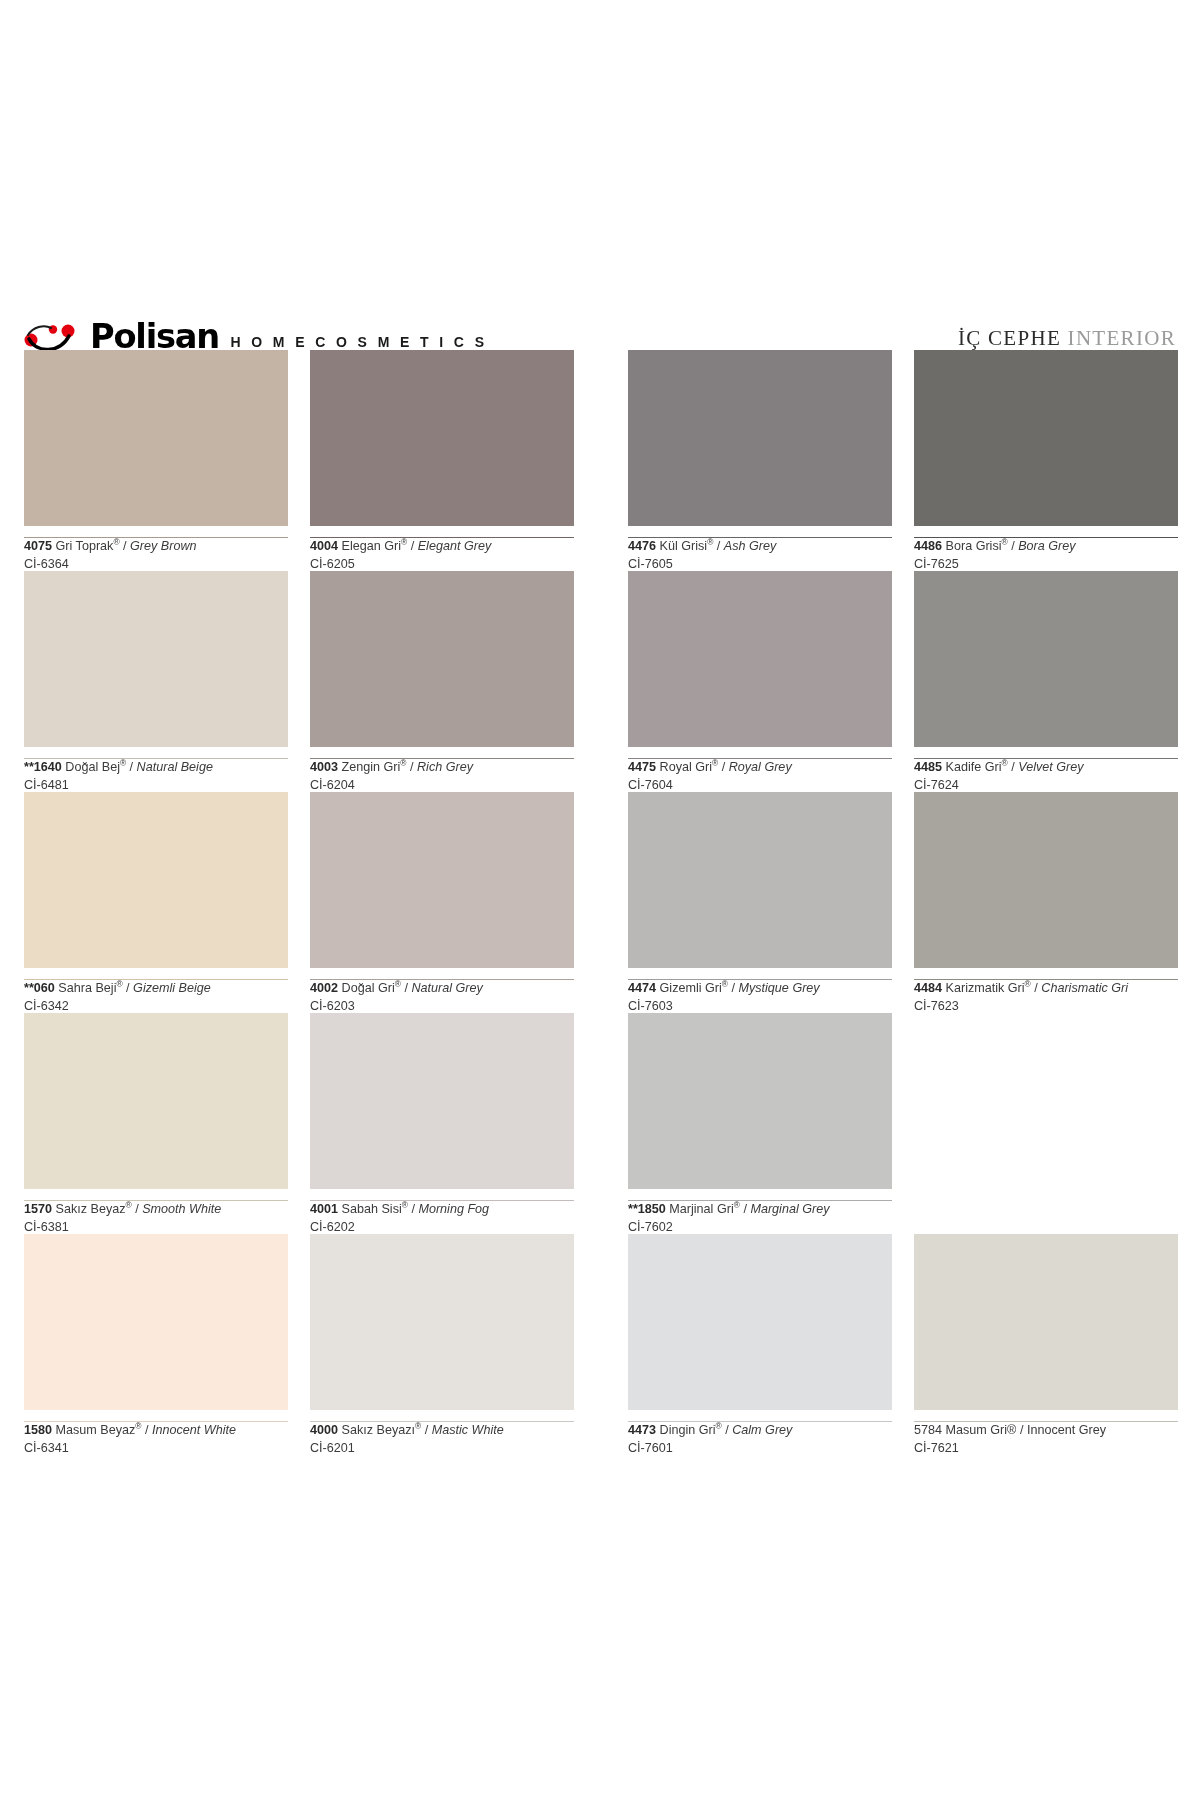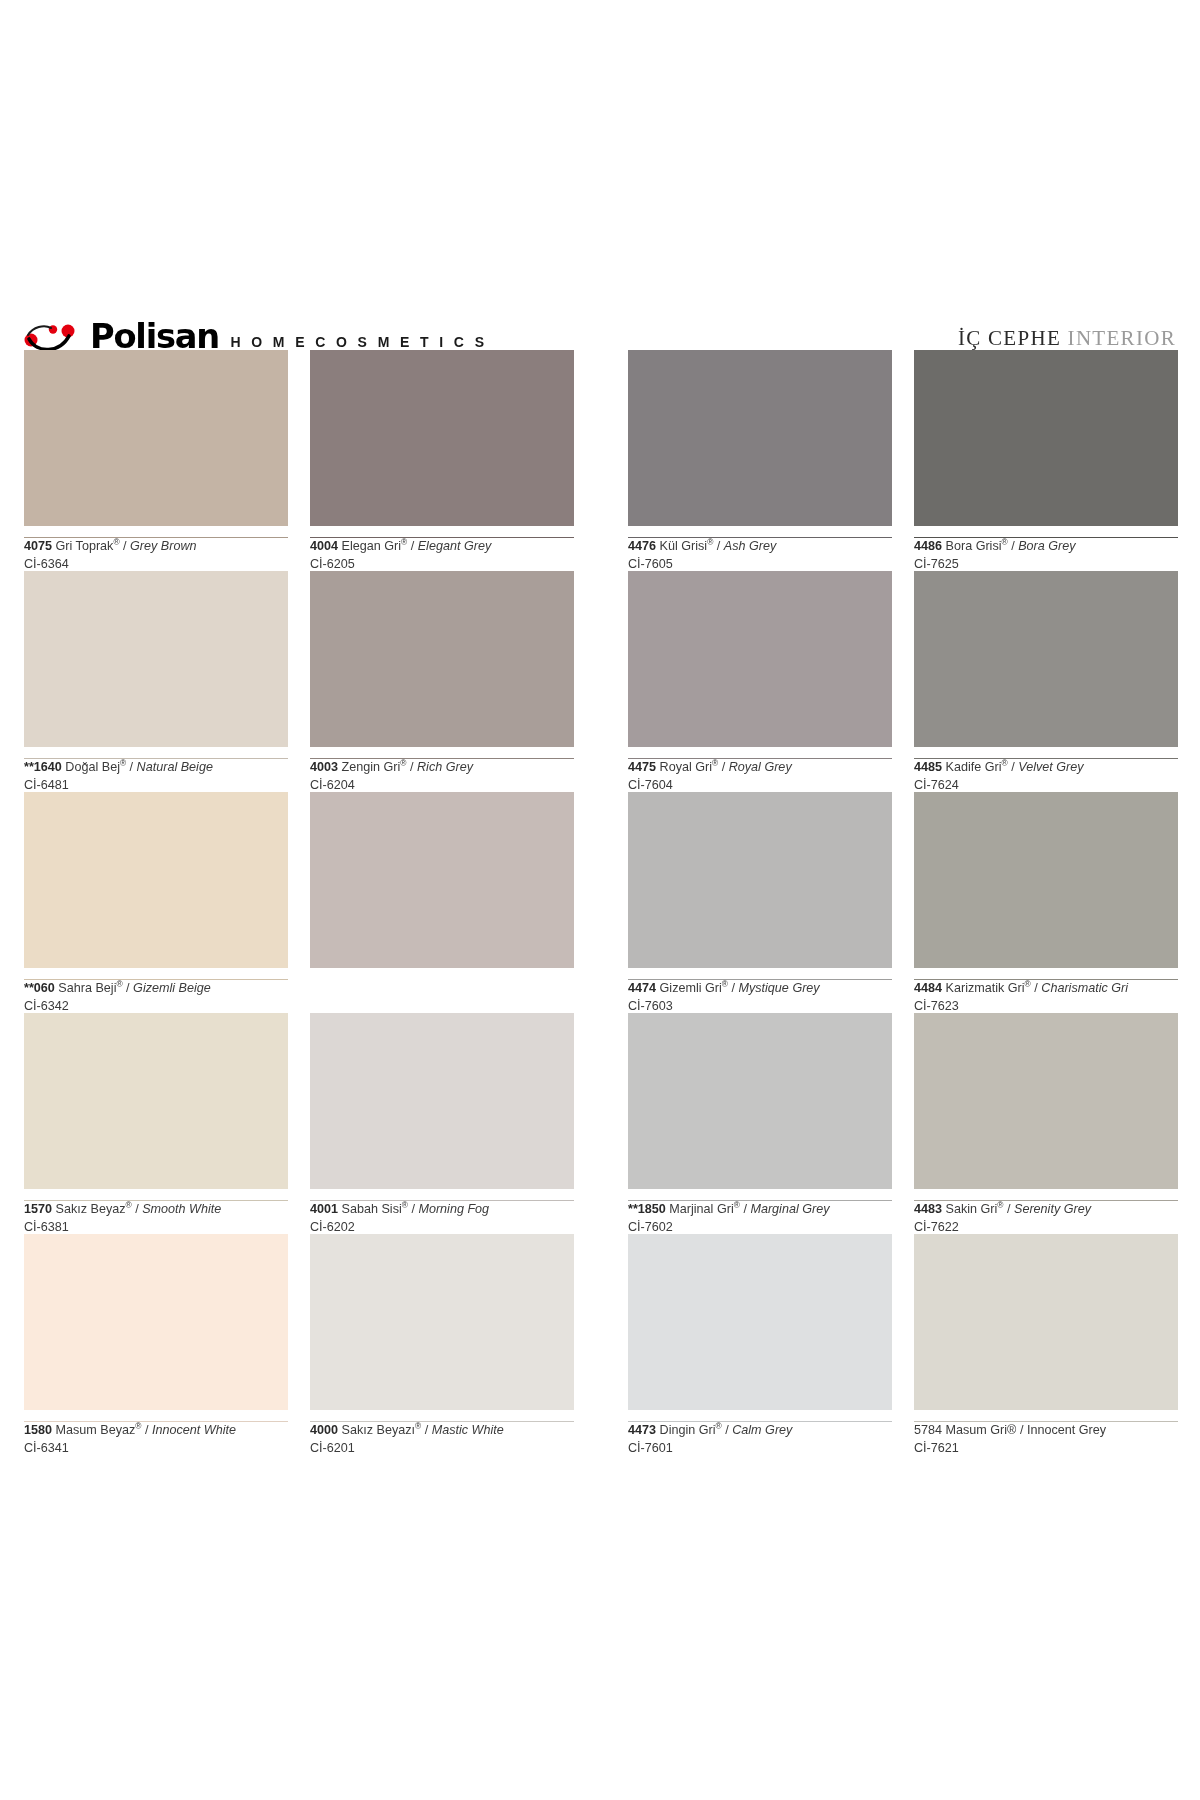--- a/index.html
+++ b/index.html
@@ -246,20 +246,25 @@
           <div class="swatch" style="background: rgb(235, 220, 198);"></div>
           <div class="caption">
             <span class="sep" style="background: rgb(209, 194, 172);"></span>
             <div class="cap-line1"><span class="code">**060</span> <span class="tname">Sahra Beji</span><span class="reg">®</span> / <span class="ename">Gizemli Beige</span></div>
             <div class="cap-line2">Cİ-6342</div>
           </div>
         </div>
         <div class="col-gap-sm"></div>
         <div class="cell">
           <div class="swatch" style="background: rgb(198, 187, 183);"></div>
+          <div class="caption">
+            <span class="sep" style="background: rgb(172, 161, 157);"></span>
+            <div class="cap-line1"><span class="code">4002</span> <span class="tname">Doğal Gri</span><span class="reg">®</span> / <span class="ename">Natural Grey</span></div>
+            <div class="cap-line2">Cİ-6203</div>
+          </div>
         </div>
         <div class="col-gap-lg"></div>
         <div class="cell">
           <div class="swatch" style="background: rgb(185, 184, 183);"></div>
           <div class="caption">
             <span class="sep" style="background: rgb(159, 158, 157);"></span>
             <div class="cap-line1"><span class="code">4474</span> <span class="tname">Gizemli Gri</span><span class="reg">®</span> / <span class="ename">Mystique Grey</span></div>
             <div class="cap-line2">Cİ-7603</div>
           </div>
         </div>
@@ -294,28 +299,20 @@
         <div class="col-gap-lg"></div>
         <div class="cell">
           <div class="swatch" style="background: rgb(197, 197, 196);"></div>
           <div class="caption">
             <span class="sep" style="background: rgb(171, 171, 170);"></span>
             <div class="cap-line1"><span class="code">**1850</span> <span class="tname">Marjinal Gri</span><span class="reg">®</span> / <span class="ename">Marginal Grey</span></div>
             <div class="cap-line2">Cİ-7602</div>
           </div>
         </div>
         <div class="col-gap-sm"></div>
-        <div class="cell">
-          <div class="swatch" style="background: rgb(193, 189, 180);"></div>
-          <div class="caption">
-            <span class="sep" style="background: rgb(167, 163, 154);"></span>
-            <div class="cap-line1"><span class="code">4483</span> <span class="tname">Sakin Gri</span><span class="reg">®</span> / <span class="ename">Serenity Grey</span></div>
-            <div class="cap-line2">Cİ-7622</div>
-          </div>
-        </div>
       </div>
       <div class="grid-row">
         <div class="cell">
           <div class="swatch" style="background: rgb(251, 234, 220);"></div>
           <div class="caption">
             <span class="sep" style="background: rgb(225, 208, 194);"></span>
             <div class="cap-line1"><span class="code">1580</span> <span class="tname">Masum Beyaz</span><span class="reg">®</span> / <span class="ename">Innocent White</span></div>
             <div class="cap-line2">Cİ-6341</div>
           </div>
         </div>

